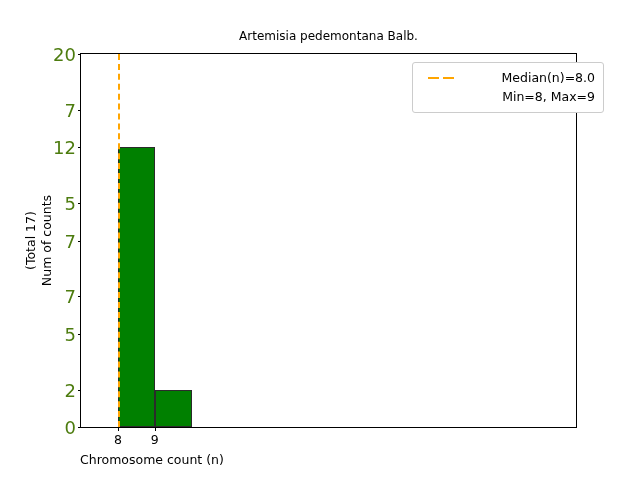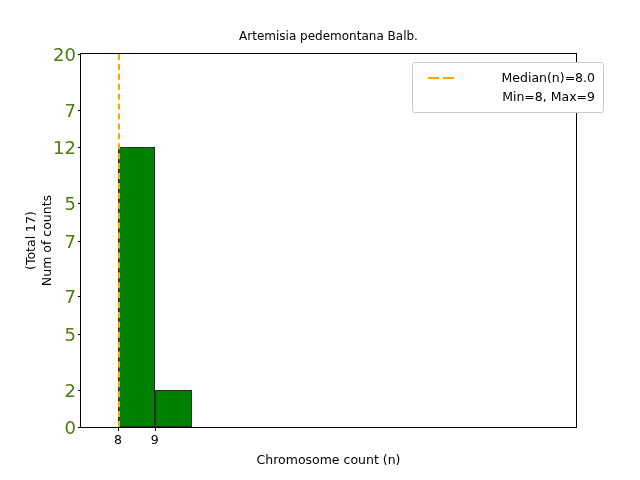--- a/index.html
+++ b/index.html
@@ -113,21 +113,20 @@
     color: #000000;
     white-space: nowrap;
   }
 
   
   #xlabel {
     position: absolute;
     left: 80px;
     top: 452px;
     width: 497px;
-    text-align: center;
     font-size: 12.5px;
     color: #000000;
     white-space: nowrap;
   }
   #ylabel {
     position: absolute;
     left: 0px;
     top: 53px;
     width: 375px;
     height: 34px;

